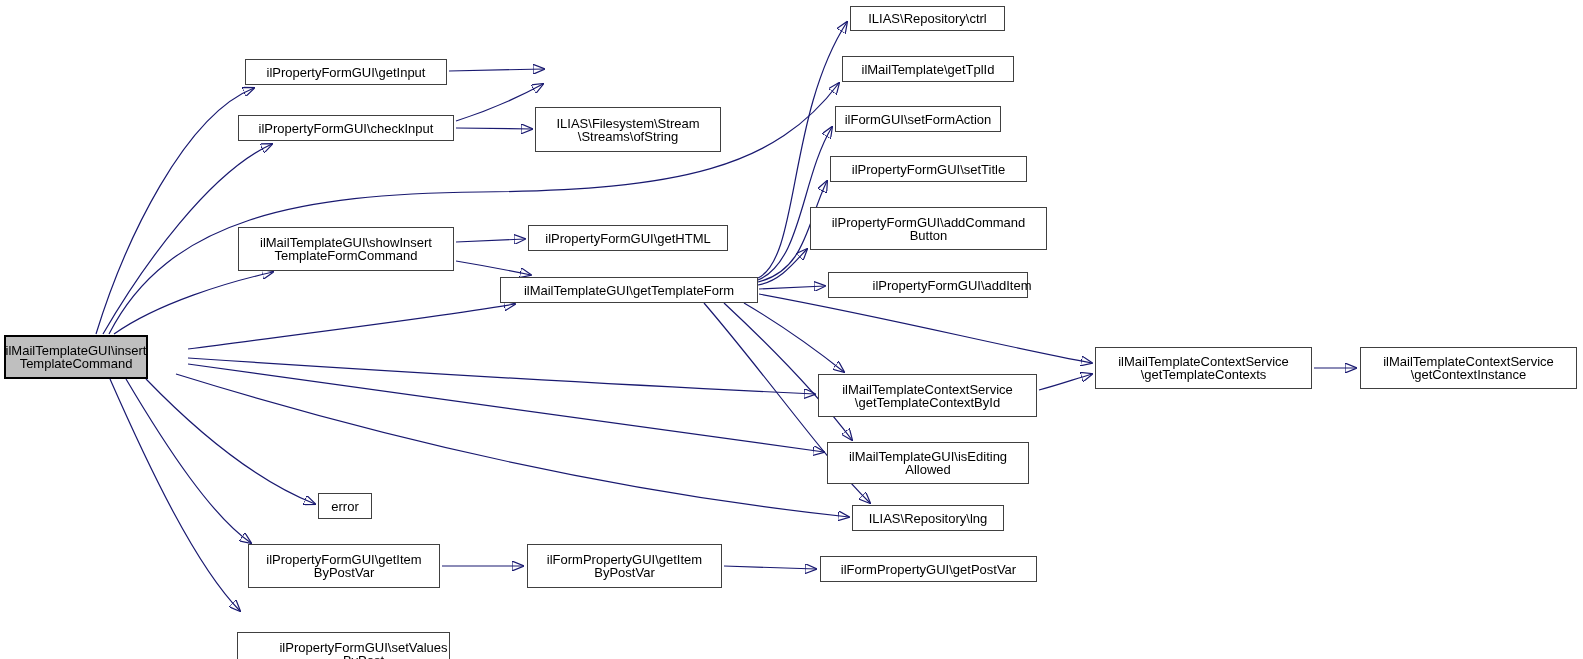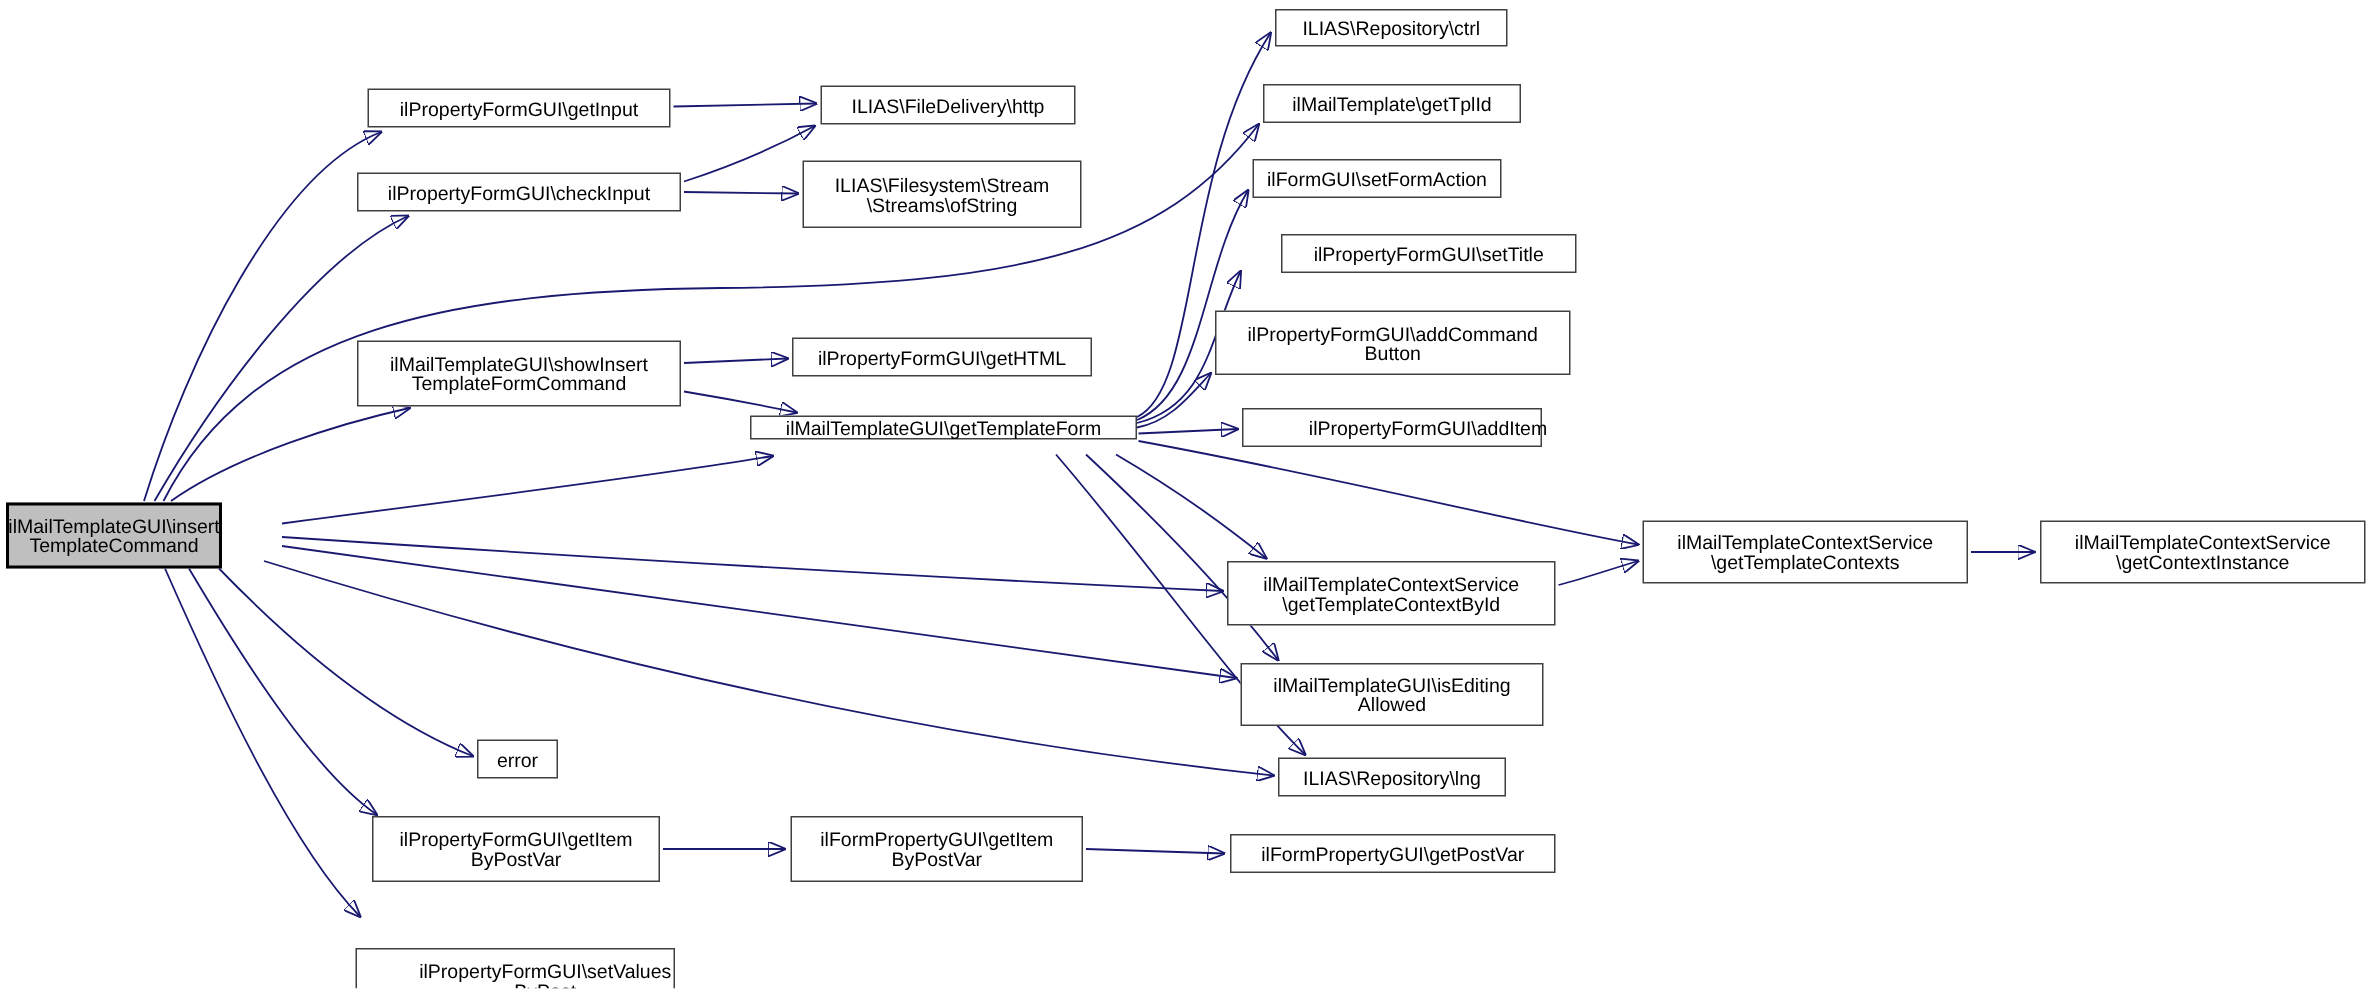--- a/index.html
+++ b/index.html
@@ -85,39 +85,38 @@
 TemplateFormCommand</div>
 
   <div class="node" style="left:318px;top:493px;width:54px;height:26px;">error</div>
 
   <div class="node" style="left:248px;top:544px;width:192px;height:44px;">ilPropertyFormGUI\getItem
 ByPostVar</div>
 
   <div class="node" style="left:237px;top:632px;width:213px;height:43px;padding-left:40px;">ilPropertyFormGUI\setValues
 ByPost</div>
 
-  <div class="node" style="left:547px;top:57px;width:170px;height:26px;">ILIAS\FileDelivery\http</div>
 
   <div class="node" style="left:535px;top:107px;width:186px;height:45px;">ILIAS\Filesystem\Stream
 \Streams\ofString</div>
 
   <div class="node" style="left:528px;top:225px;width:200px;height:26px;">ilPropertyFormGUI\getHTML</div>
 
-  <div class="node" style="left:500px;top:277px;width:258px;height:16px;">ilMailTemplateGUI\getTemplateForm</div>
+  <div class="node" style="left:500px;top:277px;width:258px;height:26px;">ilMailTemplateGUI\getTemplateForm</div>
 
   <div class="node" style="left:527px;top:544px;width:195px;height:44px;">ilFormPropertyGUI\getItem
 ByPostVar</div>
 
   <div class="node" style="left:850px;top:6px;width:155px;height:25px;">ILIAS\Repository\ctrl</div>
 
   <div class="node" style="left:842px;top:56px;width:172px;height:26px;">ilMailTemplate\getTplId</div>
 
   <div class="node" style="left:835px;top:106px;width:166px;height:26px;">ilFormGUI\setFormAction</div>
 
-  <div class="node" style="left:830px;top:156px;width:197px;height:26px;margin-left:24px;">ilPropertyFormGUI\setTitle</div>
+  <div class="node" style="left:830px;top:156px;width:197px;height:26px;">ilPropertyFormGUI\setTitle</div>
 
   <div class="node" style="left:810px;top:207px;width:237px;height:43px;">ilPropertyFormGUI\addCommand
 Button</div>
 
   <div class="node" style="left:828px;top:272px;width:200px;height:26px;padding-left:48px;">ilPropertyFormGUI\addItem</div>
 
   <div class="node" style="left:818px;top:374px;width:219px;height:43px;">ilMailTemplateContextService
 \getTemplateContextById</div>
 
   <div class="node" style="left:827px;top:442px;width:202px;height:42px;">ilMailTemplateGUI\isEditing

